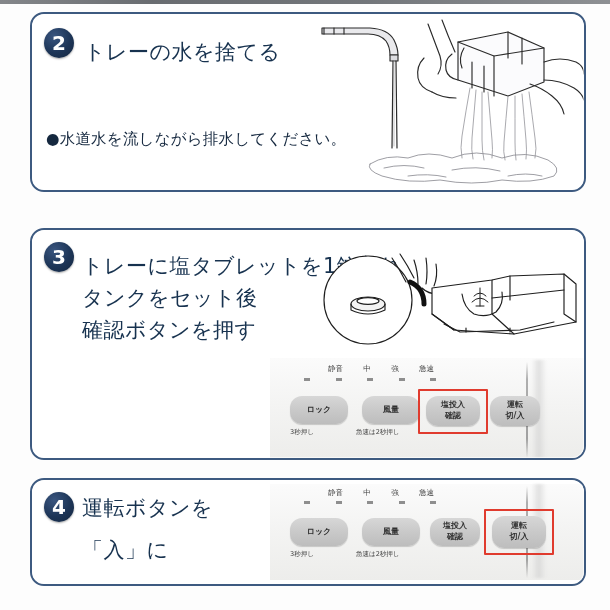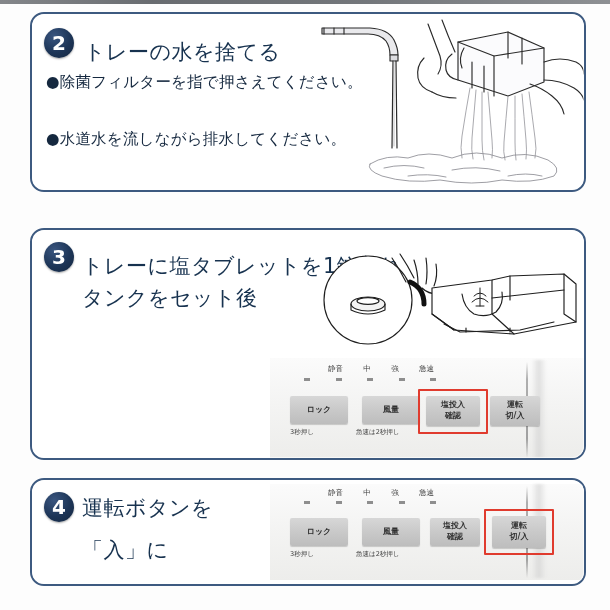--- a/index.html
+++ b/index.html
@@ -109,21 +109,21 @@
   .leds i{
     display:block;
     width:6px;height:3px;
     background:#8e8e8e;
     filter:blur(.5px);
   }
 
   .btn{
     position:absolute;
     background:linear-gradient(180deg,#d7d7d7 0%,#c9c9c9 50%,#bdbdbd 100%);
-    border-radius:2px;
+    border-radius:12px;
     box-shadow:0 1px 1px rgba(0,0,0,.18);
     display:flex;flex-direction:column;
     align-items:center;justify-content:center;
     color:#2f2f2f;
     font-size:8px;
     line-height:1.35;
     font-family:"DejaVu Sans",sans-serif;
     filter:blur(.35px);
     text-align:center;
   }
@@ -150,21 +150,20 @@
 <div id="page">
 
   <div class="top-scan-bar"></div>
 
   <div class="card" id="card2">
 
     <div class="badge" style="left:12px;top:14px;">2</div>
 
     <div class="head-line" style="left:52px;top:16px;">トレーの水を捨てる</div>
 
-    <div class="bullet-line" style="left:14px;top:58px;">●除菌フィルターを指で押さえてください。</div>
 
     <div class="bullet-line" style="left:14px;top:82px;margin-top:33px;">●水道水を流しながら排水してください。</div>
 
     <svg class="illus" style="left:280px;top:4px;" width="272" height="176" viewBox="0 0 272 176">
       <g fill="none" stroke="#2b2b2b" stroke-width="1.15" stroke-linejoin="round" stroke-linecap="round">
 
         <path d="M10 10 L58 10 Q76 11 82 22 Q86 30 86 37 L78 37 Q78 29 74 23 Q68 16 56 16 L10 16 Z" fill="#e9e9ec"></path>
         <path d="M78 37 L86 37 L86 43 L78 43 Z" fill="#dcdce0"></path>
         <path d="M12 10 L12 16 M22 10 L22 16 M32 10 L32 16"></path>
 
@@ -210,20 +209,21 @@
       </g>
     </svg>
   </div>
 
   <div class="card" id="card3">
 
     <div class="badge" style="left:12px;top:12px;">3</div>
 
     <div class="head-line" style="left:50px;top:14px;">トレーに塩タブレットを1錠入れ</div>
     <div class="head-line" style="left:50px;top:46px;">タンクをセット後</div>
+    <div class="head-line" style="left:50px;top:78px;">確認ボタンを押す</div>
 
     <svg class="illus" style="left:282px;top:14px;" width="268" height="108" viewBox="0 0 268 108">
       <g fill="none" stroke="#1e1e1e" stroke-width="1.15" stroke-linejoin="round" stroke-linecap="round">
 
         <circle cx="54" cy="56" r="44" fill="#ffffff"></circle>
 
         <ellipse cx="54" cy="60" rx="17" ry="7" fill="#f3f3f3"></ellipse>
         <path d="M37 60 L37 66 Q54 74 71 66 L71 60"></path>
         <ellipse cx="54" cy="57" rx="11" ry="3.4" fill="#ffffff"></ellipse>
 

